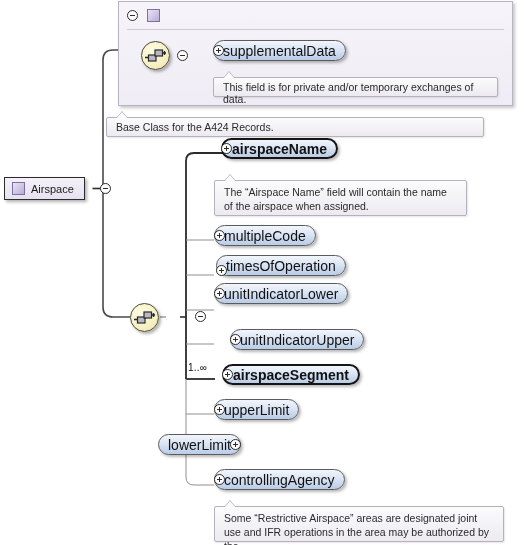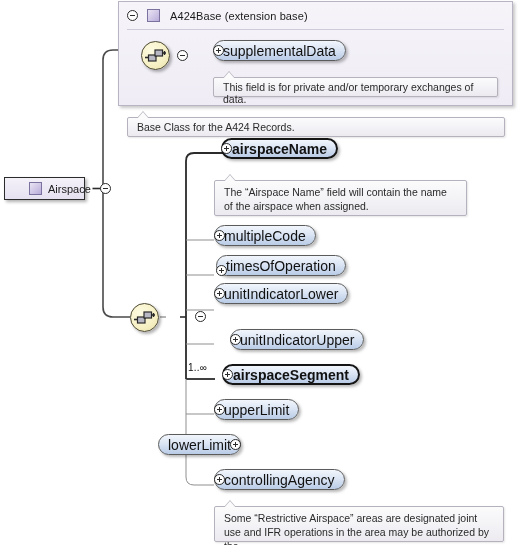--- a/index.html
+++ b/index.html
@@ -80,21 +80,21 @@
 
   
   .root-box {
     position: absolute;
     left: 4px; top: 177px;
     width: 81px; height: 23px;
     background: linear-gradient(180deg, #f4f1f9 0%, #e6e1f0 100%);
     border: 1px solid #2b2b2b;
     box-shadow: 2px 2px 3px rgba(0,0,0,0.30);
     display: flex; align-items: center; gap: 6px;
-    padding-left: 24px;
+    padding-left: 7px;
     box-sizing: border-box;
   }
   .root-label { font-size: 11px; }
 
   
   .seq {
     position: absolute;
     width: 29px; height: 29px;
     border-radius: 50%;
     background: radial-gradient(circle at 36% 32%, #fdfbe2 0%, #f6f0c4 60%, #e7dea6 100%);
@@ -192,21 +192,20 @@
     <path d="M 186 344 L 214 344" stroke="#8f8f8f" stroke-width="1" fill="none"></path>
     <path d="M 186 414 L 214 414" stroke="#8f8f8f" stroke-width="1" fill="none"></path>
     <path d="M 186 449 L 214 449" stroke="#8f8f8f" stroke-width="1" fill="none"></path>
   </svg>
 
   
   <div class="ext-panel">
     <div class="ext-header">
       <span class="toggle"></span>
       <span class="ctype-square" style="margin-left:9px"></span>
-      <span class="ext-title" style="margin-left:10px">A424Base (extension base)</span>
     </div>
     <div class="ext-header-rule"></div>
   </div>
 
   
   <div class="seq" style="left:141px; top:41px;">
     <svg width="27" height="27" viewBox="0 0 27 27">
       <line x1="3" y1="15.5" x2="7" y2="15.5" stroke="#2a2a2a" stroke-width="1.6"></line>
       <rect x="6.5" y="13" width="7.5" height="6" fill="#b9b9c6" stroke="#2a2a2a" stroke-width="1.2"></rect>
       <line x1="13.5" y1="14.5" x2="15" y2="12.5" stroke="#2a2a2a" stroke-width="1.4"></line>
@@ -224,21 +223,21 @@
   </div>
 
   
   <div class="anno" style="left:213px; top:77px; width:285px; height:20px; line-height:12px; padding-top:3px;">
     <span class="notch"></span>
     <span class="notch-in"></span>
     <span>This field is for private and/or temporary exchanges of data.</span>
   </div>
 
   
-  <div class="anno" style="left:127px; top:117px; width:378px; height:20px; line-height:12px; padding-top:3px;">
+  <div class="anno" style="left:106px; top:117px; width:378px; height:20px; line-height:12px; padding-top:3px;">
     <span class="notch"></span>
     <span class="notch-in"></span>
     <span>Base Class for the A424 Records.</span>
   </div>
 
   
   <div class="root-box">
     <span class="ctype-square"></span>
     <span class="root-label">Airspace</span>
   </div>

